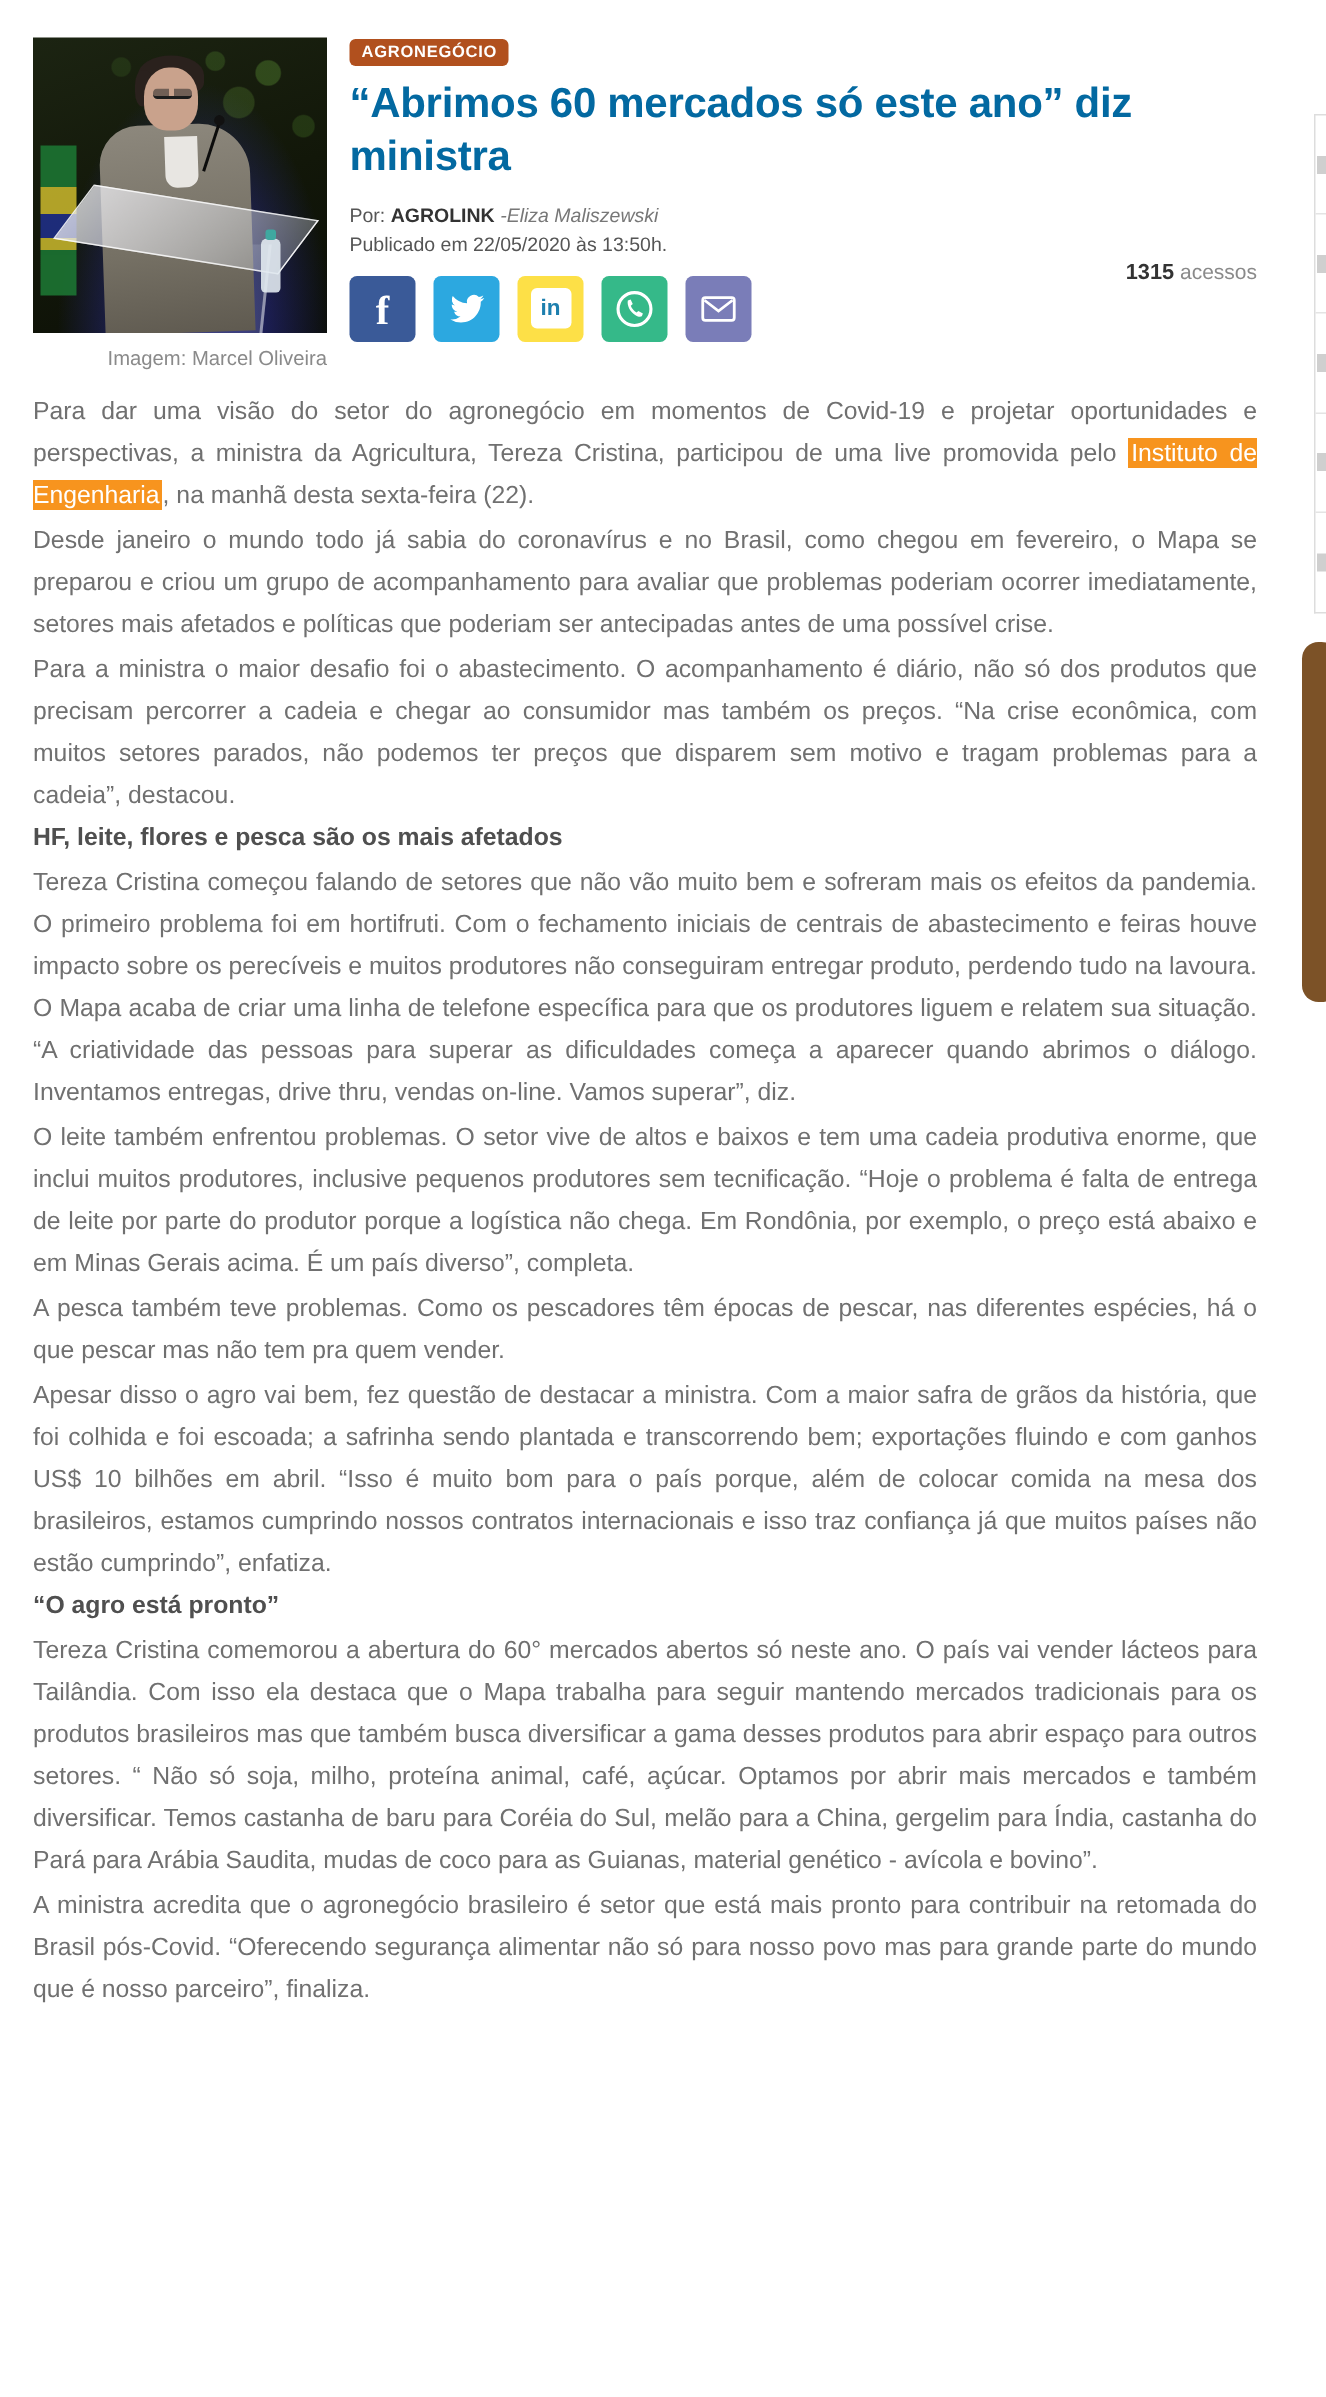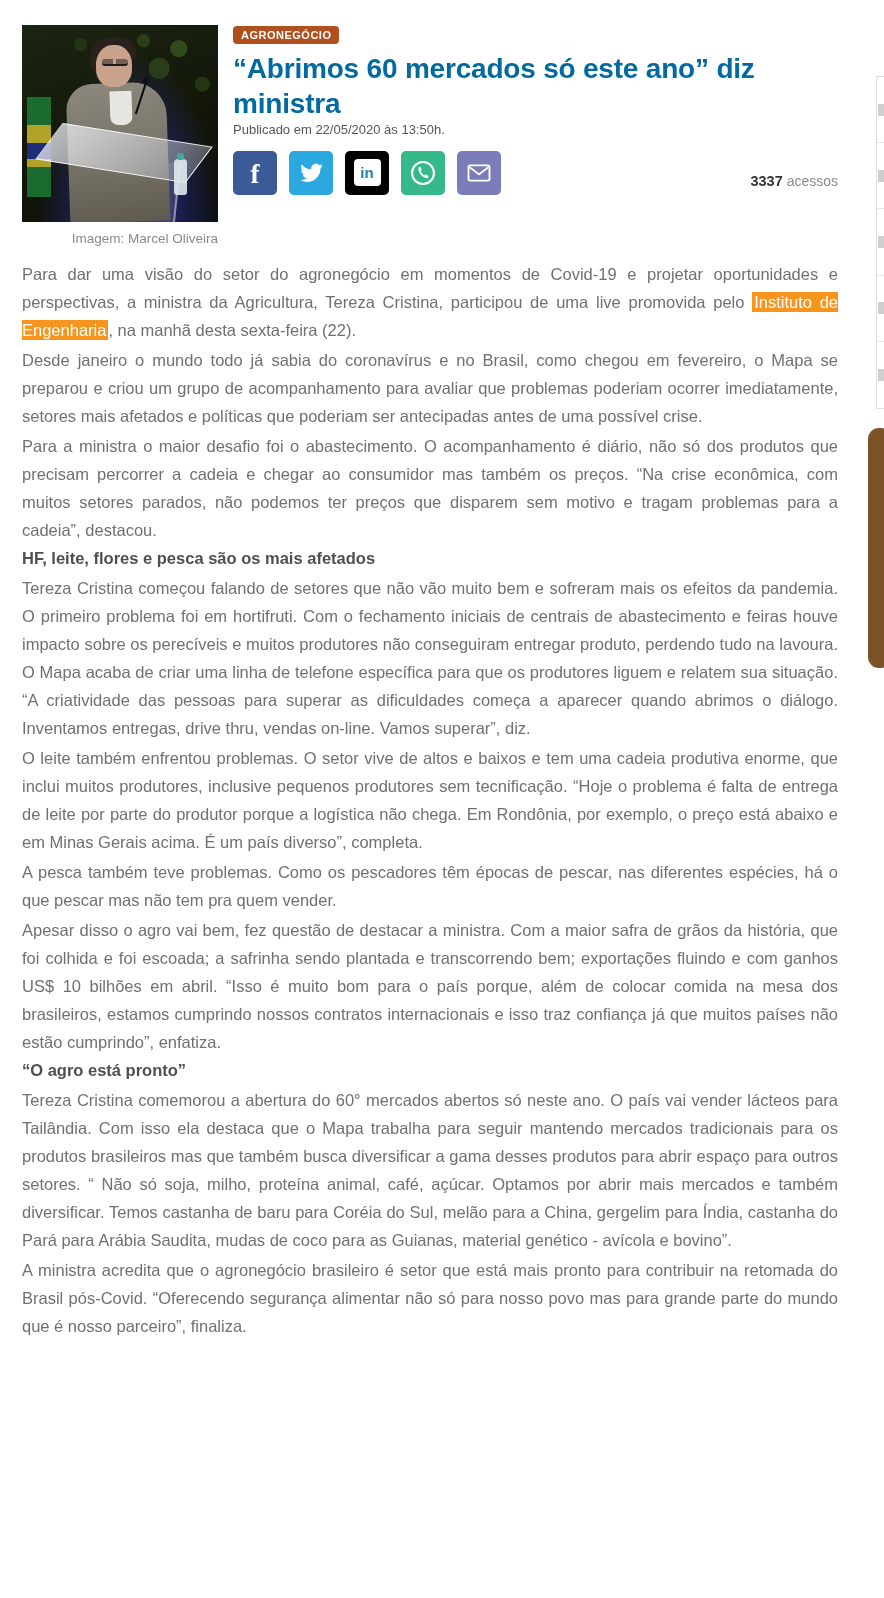--- a/index.html
+++ b/index.html
@@ -58,21 +58,21 @@
   .byline em { color:#777; }
   .published { font-size:13px; color:#555; line-height:1.45; }
 
   .share-row { display:flex; gap:12px; margin-top:11px; }
   .share-btn {
     width:44px; height:44px; border:none; border-radius:5px; cursor:pointer;
     display:flex; align-items:center; justify-content:center; padding:0;
   }
   .btn-fb { background:#3A5A98; }
   .btn-tw { background:#2CA8E0; }
-  .btn-li { background:#000000; }
+  .btn-li { background:#fde047; }
   .btn-wa { background:#35B989; }
   .btn-em { background:#7A7DB8; }
   .icon-f { color:#fff; font-family:"Liberation Serif", serif; font-size:27px; font-weight:bold; line-height:1; margin-top:3px; }
   .icon-in { background:#fff; color:#1D7FAE; border-radius:4px; width:27px; height:27px;
     display:flex; align-items:center; justify-content:center; font-size:15px; font-weight:bold; }
   .access { position:absolute; right:0; top:148px; font-size:14px; color:#8a8a8a; }
   .access b { color:#333; font-size:14.5px; }
 
   
   .article-body { padding:14px 46px 0 22px; }
@@ -115,20 +115,25 @@
         <div class="mic"></div>
         <div class="podium-top"></div>
         <div class="bottle"></div>
       </div>
       <figcaption class="photo-caption">Imagem: Marcel Oliveira</figcaption>
     </figure>
 
     <div class="header-main">
       <span class="badge">AGRONEGÓCIO</span>
       <h1 class="headline">“Abrimos 60 mercados só este ano” diz ministra</h1>
+      <div class="byline">
+        <span>Por:</span>
+        <b>AGROLINK</b>
+        <em>-Eliza Maliszewski</em>
+      </div>
       <div class="published">Publicado em 22/05/2020 às 13:50h.</div>
 
       <div class="share-row">
         <button class="share-btn btn-fb">
           <span class="icon-f">f</span>
         </button>
         <button class="share-btn btn-tw">
           <span style="display:flex">
             <svg viewBox="0 0 24 24" width="27" height="27" fill="#fff">
                 <path d="M22 5.9c-.7.3-1.5.6-2.3.7.8-.5 1.5-1.3 1.8-2.2-.8.5-1.7.8-2.6 1a4.1 4.1 0 0 0-7 3.7A11.6 11.6 0 0 1 3.4 4.8a4.1 4.1 0 0 0 1.3 5.5c-.7 0-1.3-.2-1.9-.5v.1c0 2 1.4 3.6 3.3 4-.6.2-1.3.2-1.9.1a4.1 4.1 0 0 0 3.8 2.9A8.2 8.2 0 0 1 2 18.6a11.6 11.6 0 0 0 6.3 1.8c7.5 0 11.7-6.3 11.7-11.7v-.5c.8-.6 1.5-1.3 2-2.2z"></path>
@@ -150,21 +155,21 @@
           <span style="display:flex">
             <svg viewBox="0 0 24 24" width="28" height="28">
                 <rect x="3" y="5.5" width="18" height="13" rx="1.5" fill="none" stroke="#fff" stroke-width="1.6"></rect>
                 <path d="M4 7l8 6.2L20 7" fill="none" stroke="#fff" stroke-width="1.6"></path>
               </svg>
           </span>
         </button>
       </div>
 
       <div class="access">
-        <b>3337</b>
+        <b>1315</b>
         <span>acessos</span>
       </div>
     </div>
   </div>
 
   <div class="article-body">
     <p><span>Para dar uma visão do setor do agronegócio em momentos de Covid-19 e projetar oportunidades e perspectivas, a ministra da Agricultura, Tereza Cristina, participou de uma live promovida pelo </span><span class="hl">Instituto de Engenharia</span><span>, na manhã desta sexta-feira (22).</span></p>
     <p>Desde janeiro o mundo todo já sabia do coronavírus e no Brasil, como chegou em fevereiro, o Mapa se preparou e criou um grupo de acompanhamento para avaliar que problemas poderiam ocorrer imediatamente, setores mais afetados e políticas que poderiam ser antecipadas antes de uma possível crise.</p>
     <p>Para a ministra o maior desafio foi o abastecimento. O acompanhamento é diário, não só dos produtos que precisam percorrer a cadeia e chegar ao consumidor mas também os preços. “Na crise econômica, com muitos setores parados, não podemos ter preços que disparem sem motivo e tragam problemas para a cadeia”, destacou.</p>
     <h2>HF, leite, flores e pesca são os mais afetados</h2>

